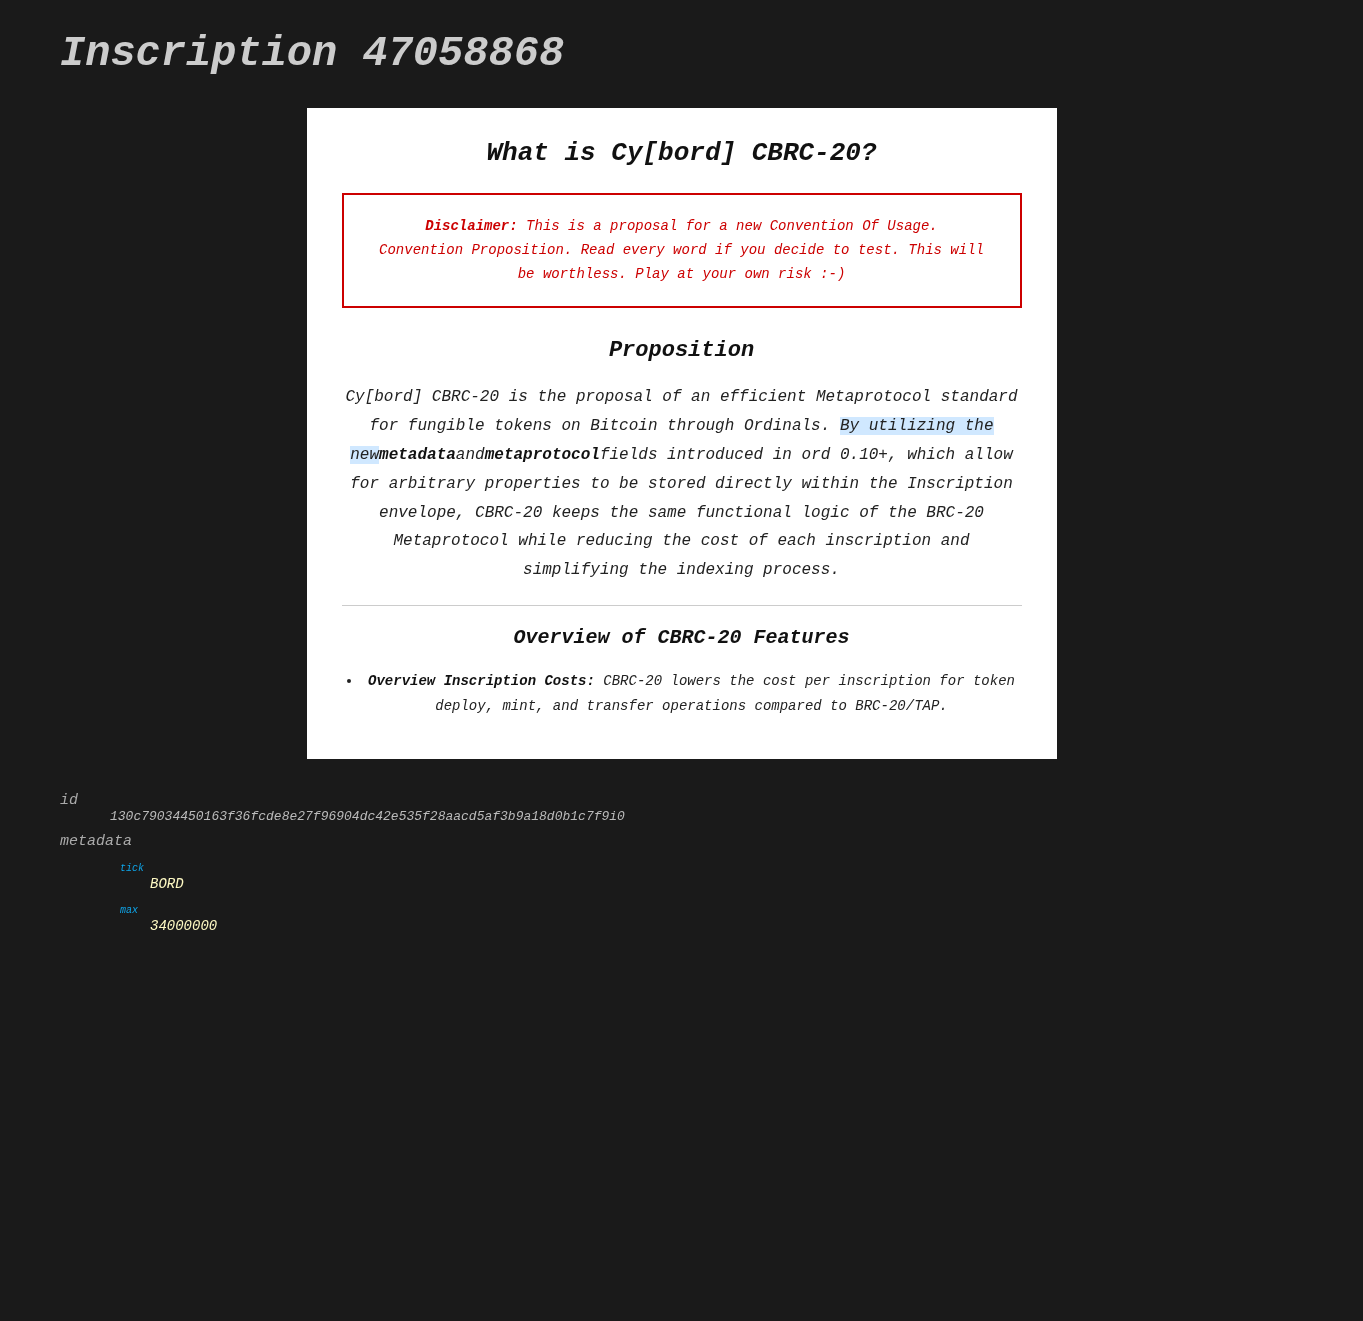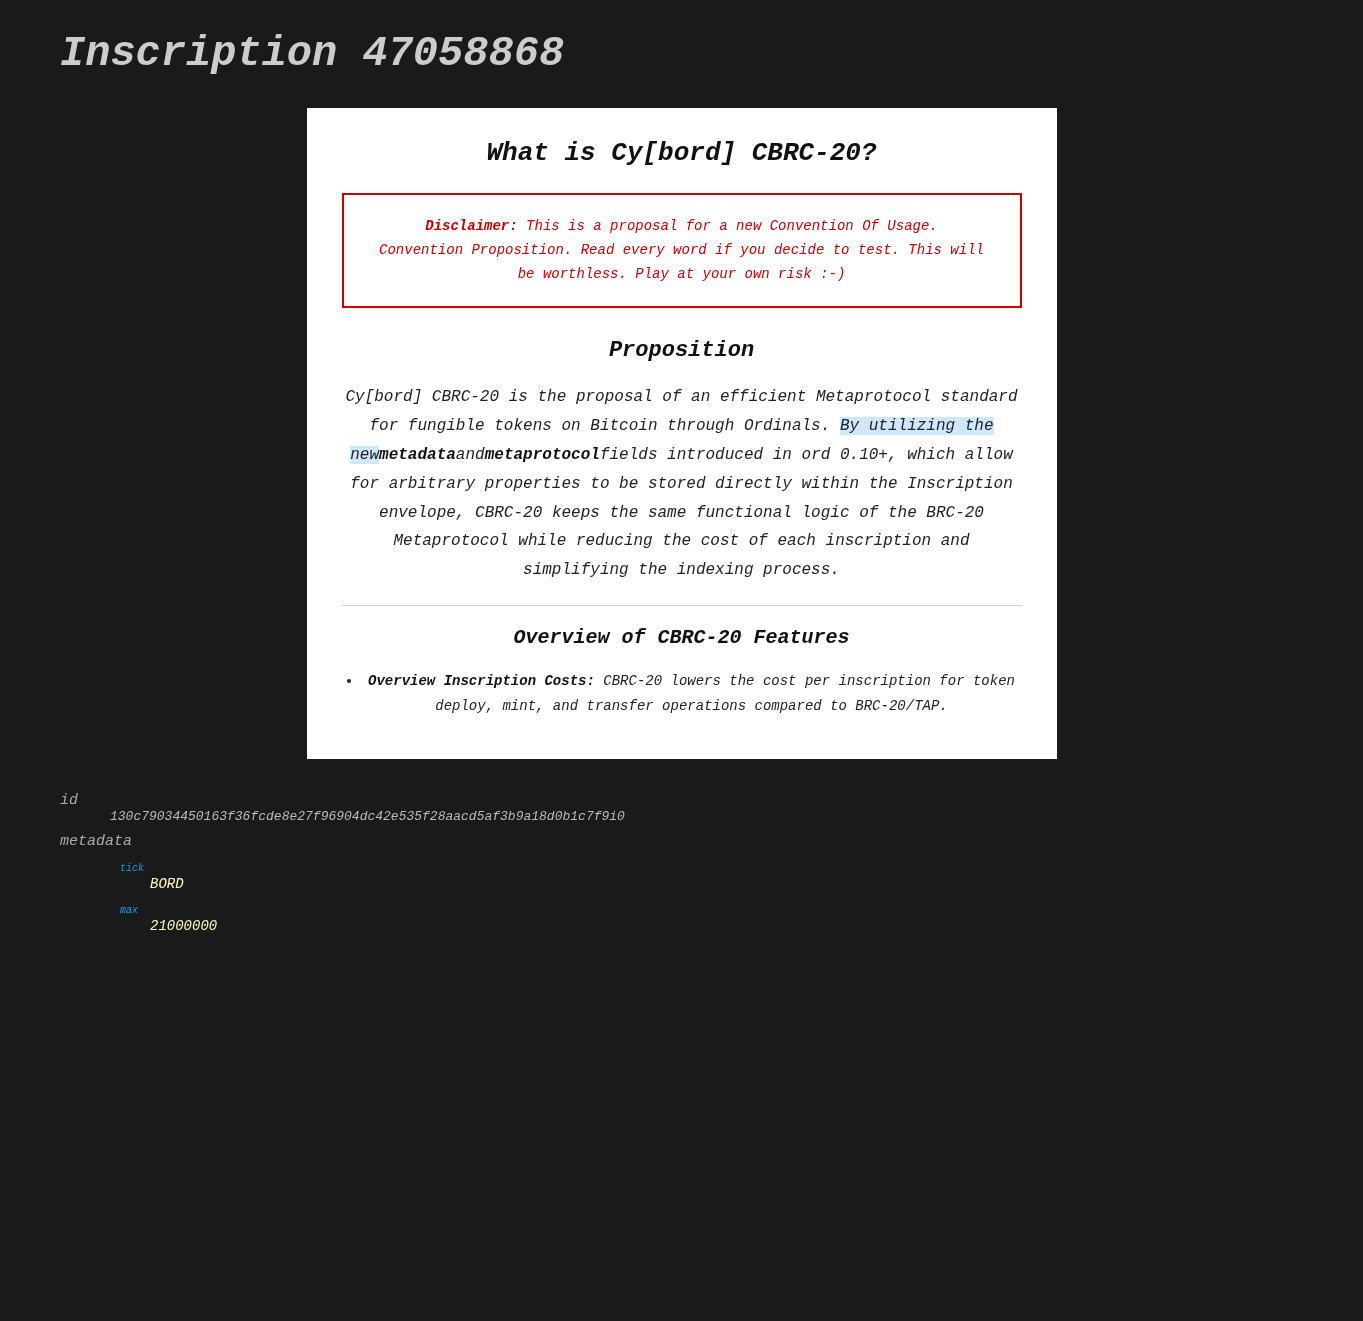--- a/index.html
+++ b/index.html
@@ -198,16 +198,16 @@
     <span class="meta-key">metadata</span>
   </div>
 
   <div class="meta-nested">
     <div class="meta-row">
       <span class="meta-nested-key">tick</span>
       <div class="meta-nested-value">BORD</div>
     </div>
     <div class="meta-row">
       <span class="meta-nested-key">max</span>
-      <div class="meta-nested-value">21000000</div>
+      <div class="meta-nested-value">34000000</div>
     </div>
   </div>
 </div>
 
 </body></html>

